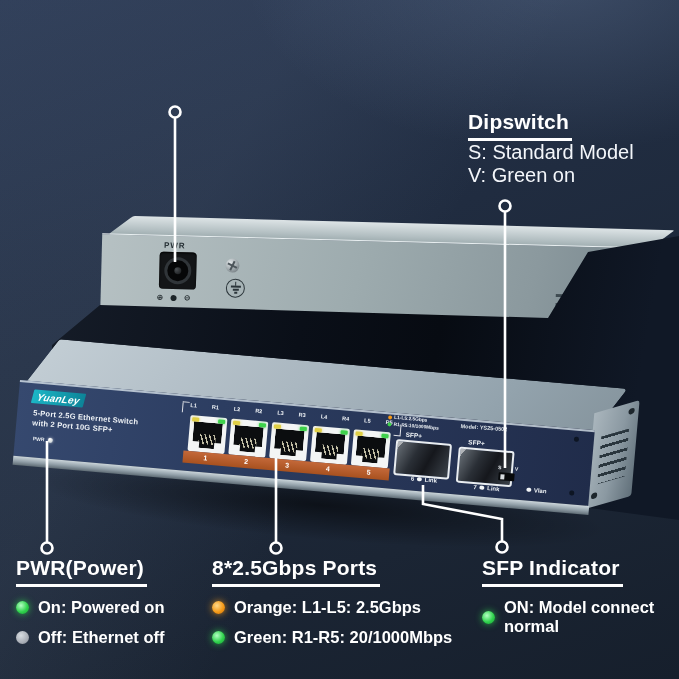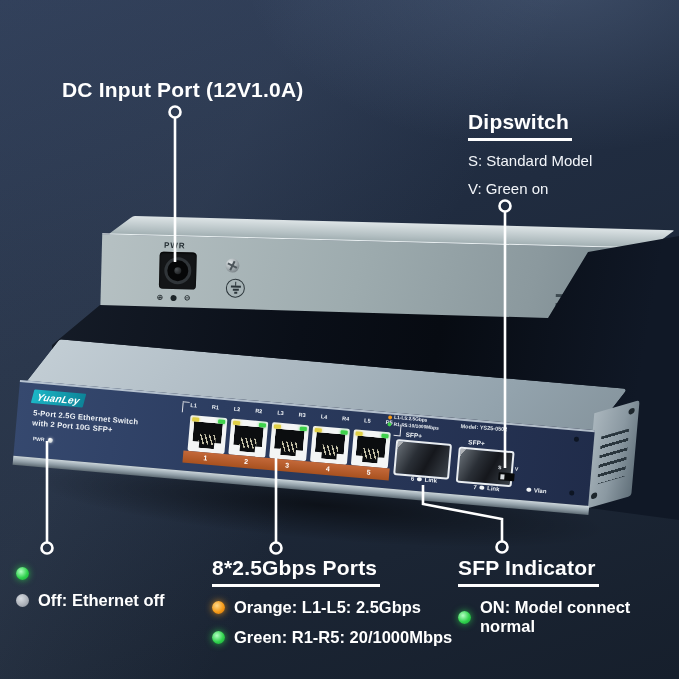--- a/index.html
+++ b/index.html
@@ -8,21 +8,21 @@
     background:
       radial-gradient(520px 300px at 82% -4%, rgba(122,144,178,.30), rgba(122,144,178,0) 60%),
       linear-gradient(118deg, rgba(140,160,190,.10) 30%, rgba(140,160,190,0) 55%),
       linear-gradient(160deg,#283650 0%,#202c40 40%,#1b2534 75%,#161f2c 100%);}
 
   
   .lbl{position:absolute;z-index:50;color:#fff;}
   .lbl .t{font-weight:bold;font-size:21px;letter-spacing:.2px;display:inline-block;}
   .lbl .t.u{border-bottom:3px solid #fff;padding:0 3px 4px 0;}
   .lbl .row{display:flex;align-items:center;gap:9px;margin-top:11px;font-size:16.5px;font-weight:bold;}
-  .dip-line{margin-top:11px;font-size:15px;font-weight:normal;color:#f3f6fa;}
+  .dip-line{font-size:20px;font-weight:normal;color:#f3f6fa;}
   .dot{width:13px;height:13px;border-radius:50%;flex:0 0 auto;}
   .dot.green{background:radial-gradient(circle at 38% 35%,#b4ffc4,#2fd24c 55%,#17a035);box-shadow:0 0 7px rgba(47,210,76,.8);}
   .dot.gray{background:radial-gradient(circle at 38% 35%,#d8dde2,#a9aeb6 60%,#7e858e);}
   .dot.orange{background:radial-gradient(circle at 38% 35%,#ffd98a,#f59a18 55%,#c96e07);box-shadow:0 0 7px rgba(245,154,24,.8);}
 
   
   svg.callouts{position:absolute;inset:0;z-index:40;pointer-events:none;}
   svg.callouts line,svg.callouts polyline{stroke:#fff;stroke-width:2.6;fill:none;}
   svg.callouts circle{stroke:#fff;stroke-width:2.6;fill:none;}
 
@@ -276,53 +276,52 @@
     <circle cx="505" cy="206" r="5.5"></circle>
     <line x1="505" y1="212" x2="505" y2="468"></line>
     <line x1="47" y1="441" x2="47" y2="542"></line>
     <circle cx="47" cy="548" r="5.5"></circle>
     <line x1="276" y1="458" x2="276" y2="542"></line>
     <circle cx="276" cy="548" r="5.5"></circle>
     <polyline points="423,485 423,504 502,519 502,541"></polyline>
     <circle cx="502" cy="547" r="5.5"></circle>
   </svg>
 
-  <div class="lbl" style="left:62px;top:78px;">
-    <span class="t">DC Input Port (12V1.0A)</span>
-  </div>
 
   <div class="lbl" style="left:468px;top:110px;">
     <span class="t u">Dipswitch</span>
     <div class="dip-line">S: Standard Model</div>
     <div class="dip-line">V: Green on</div>
   </div>
 
   <div class="lbl" style="left:16px;top:556px;">
+    <span class="t u">PWR(Power)</span>
     <div class="row">
       <span class="dot green"></span>
+      <span>On: Powered on</span>
     </div>
     <div class="row">
       <span class="dot gray"></span>
       <span>Off: Ethernet off</span>
     </div>
   </div>
 
   <div class="lbl" style="left:212px;top:556px;">
     <span class="t u">8*2.5Gbps Ports</span>
     <div class="row">
       <span class="dot orange"></span>
       <span>Orange: L1-L5: 2.5Gbps</span>
     </div>
     <div class="row">
       <span class="dot green"></span>
       <span>Green: R1-R5: 20/1000Mbps</span>
     </div>
   </div>
 
-  <div class="lbl" style="left:458px;top:556px;">
+  <div class="lbl" style="left:482px;top:556px;">
     <span class="t u">SFP Indicator</span>
     <div class="row">
       <span class="dot green"></span>
       <span>ON: Model connect normal</span>
     </div>
   </div>
 
 </div>
 
 </body></html>

